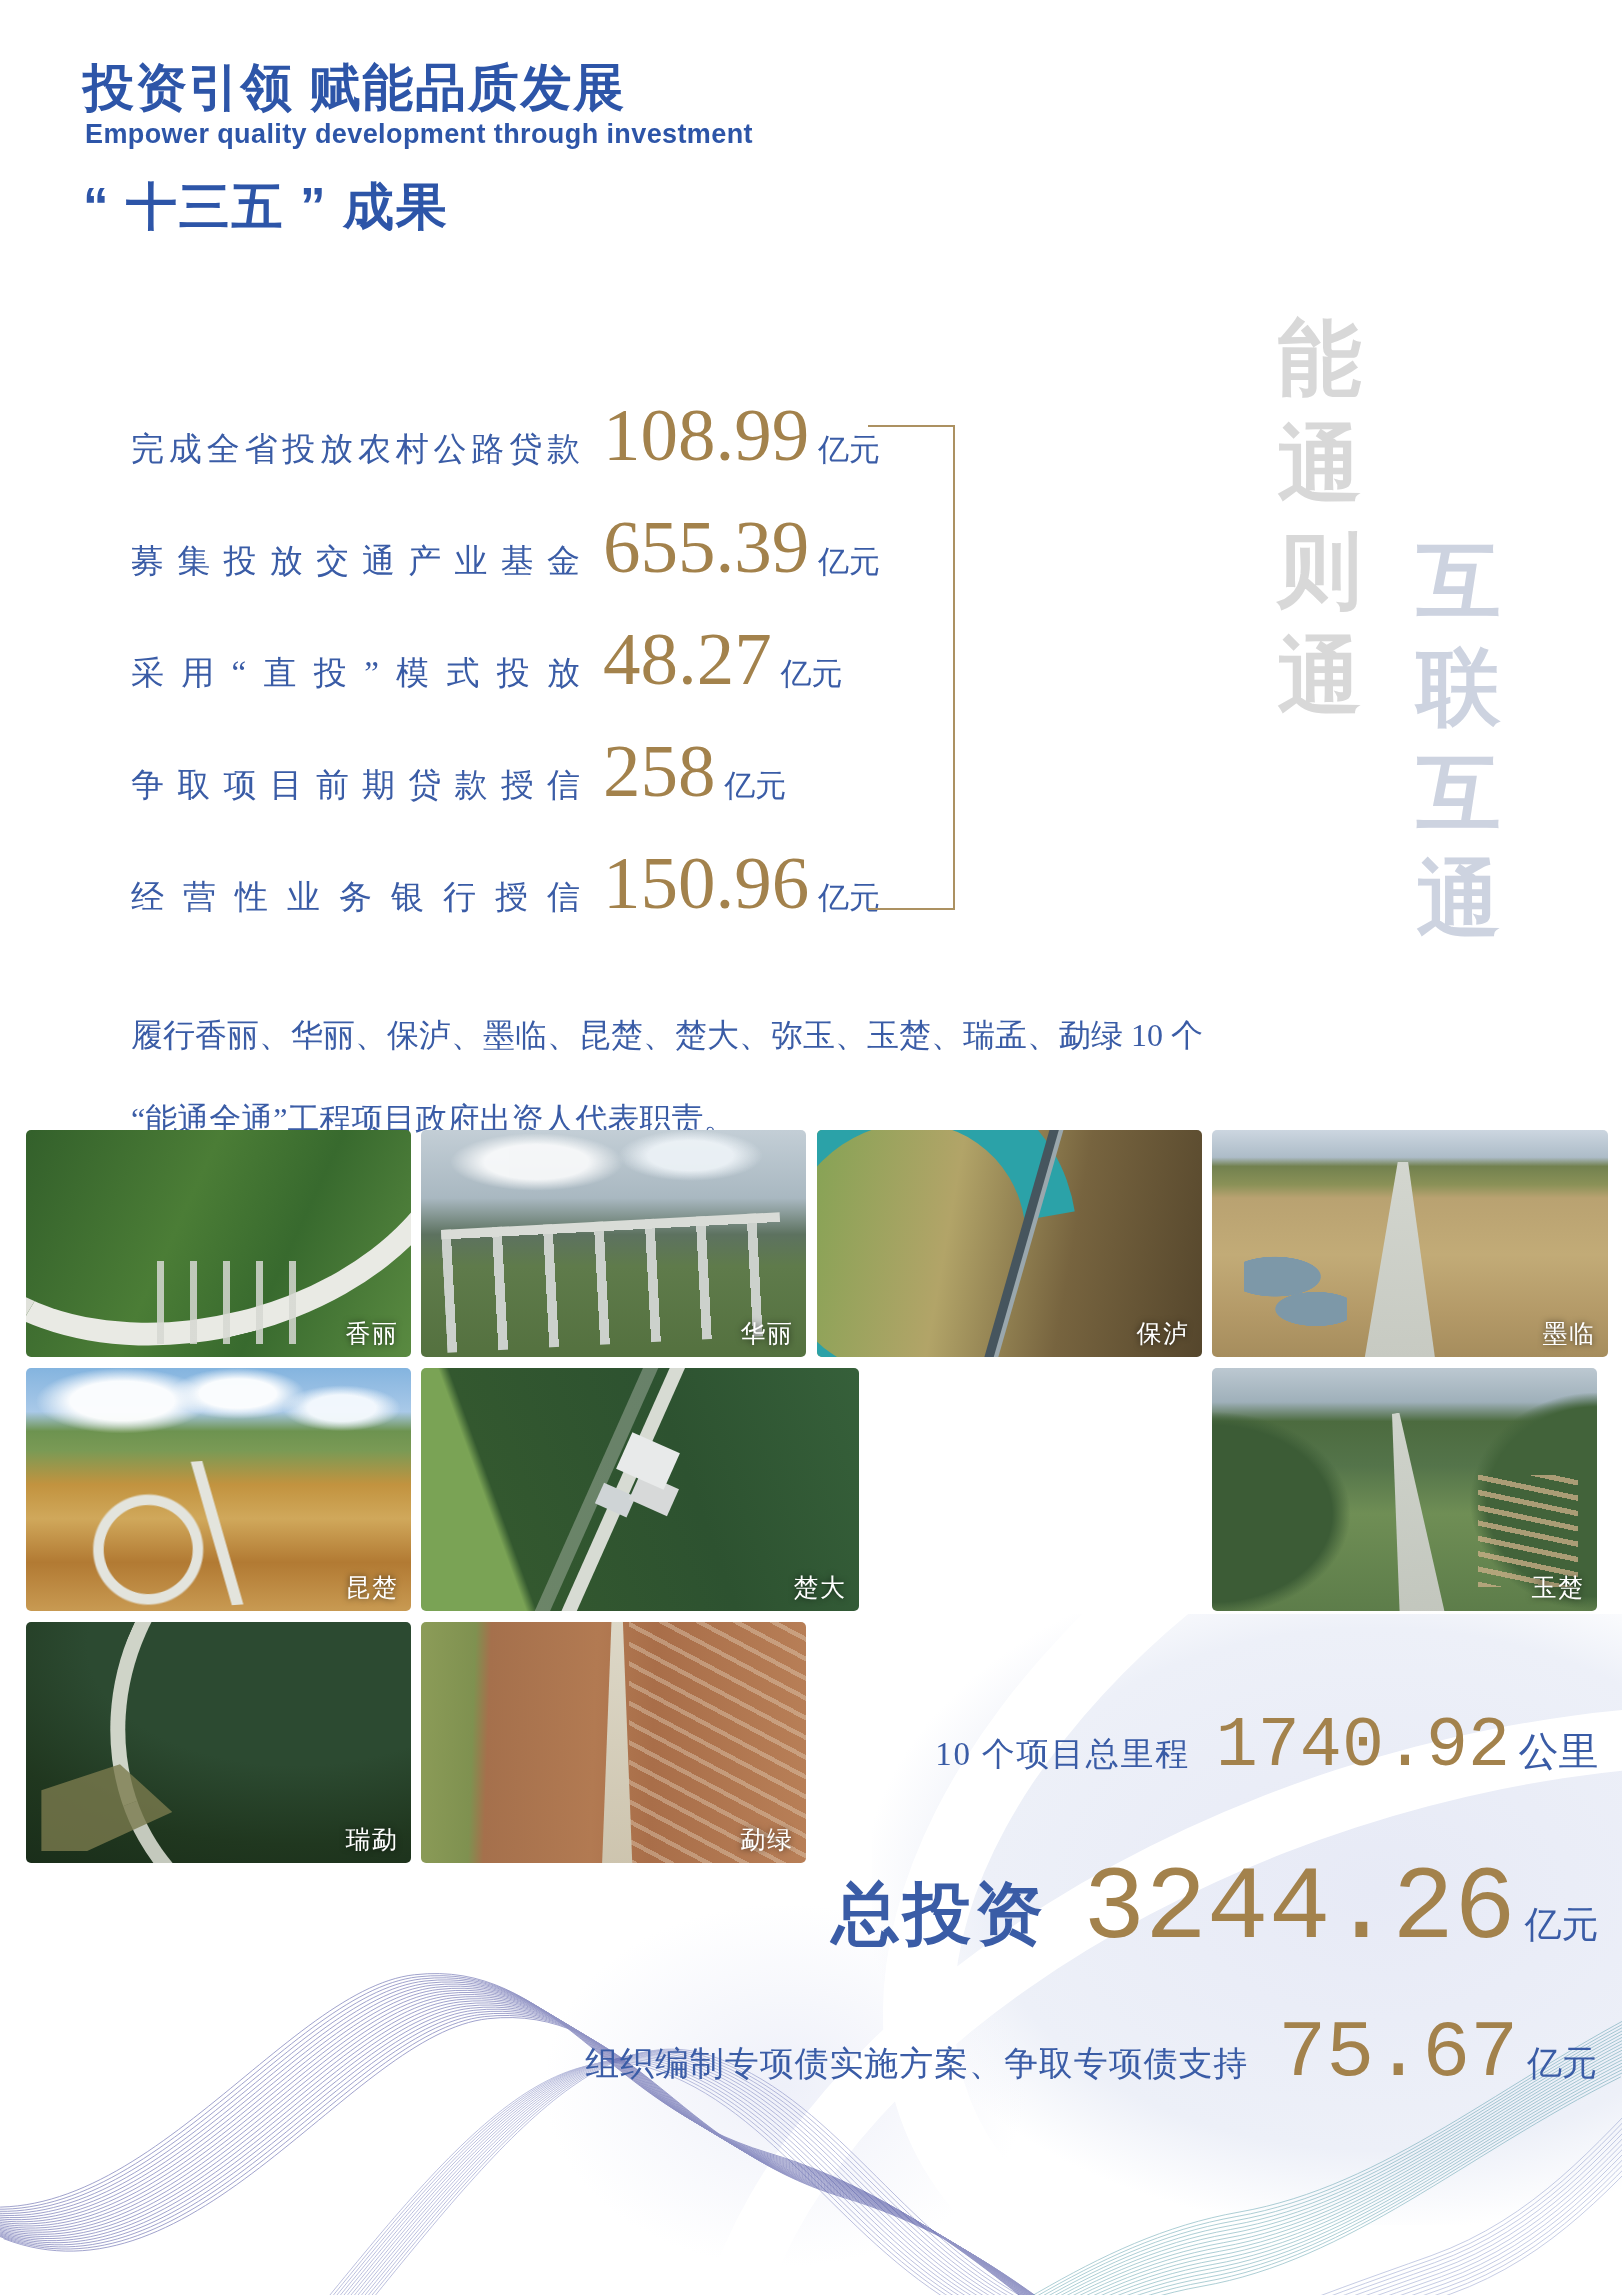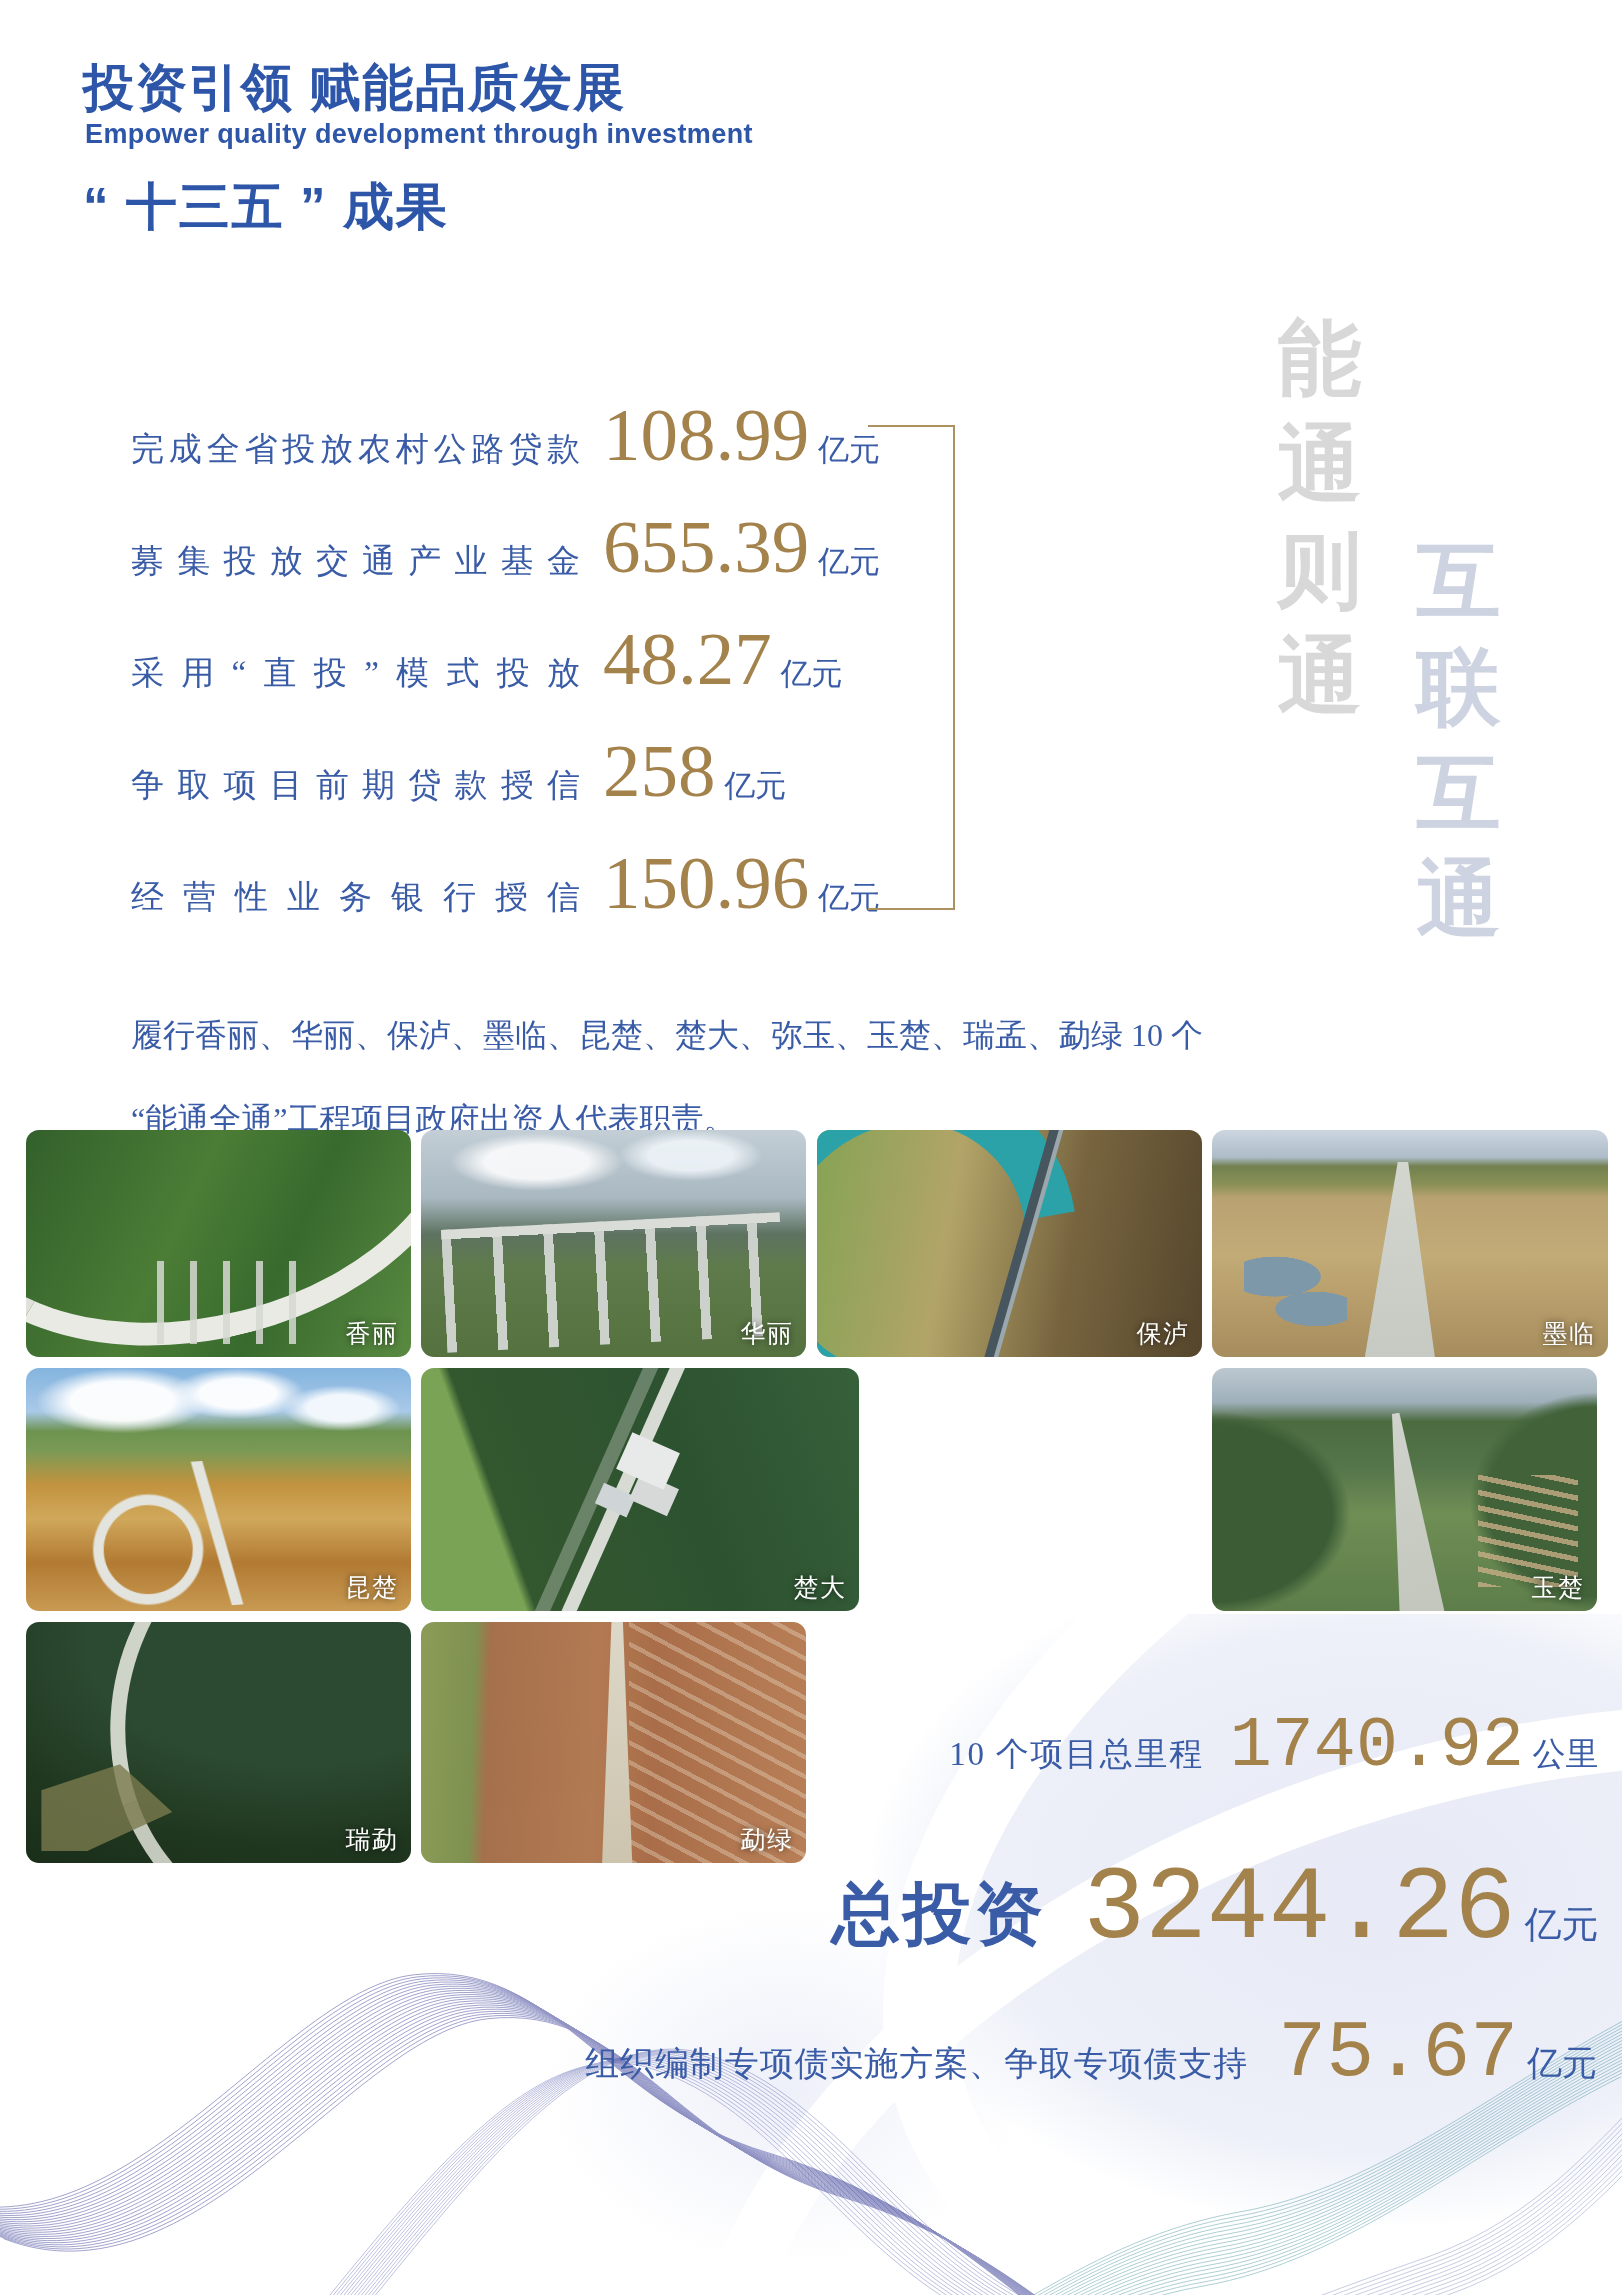--- a/index.html
+++ b/index.html
@@ -25,21 +25,21 @@
   .wm { position:absolute; width:105px; text-align:center; font-weight:900; font-size:84px; line-height:1; }
   .wm div { height:106px; }
   .wm-left  { left:1267px; top:316px; color:#d8d8d8; }
   .wm-right { left:1406px; top:539px; color:#cdd3e0; }
 
   
   .intro { position:absolute; left:131px; top:993px; width:1187px; font-family:"Liberation Serif","DejaVu Serif",serif; font-size:32px; color:#3a5ca6; }
   .intro div { height:84px; line-height:84px; }
 
   
-  .photo { position:absolute; overflow:hidden; border-radius:13px; }
+  .photo { position:absolute; overflow:hidden; border-radius:5px; }
   .photo .f1, .photo .f2 { position:absolute; }
   .photo-label { position:absolute; right:12.2px; bottom:7px; font-family:"Liberation Serif","DejaVu Serif",serif;
                  font-size:25px; color:#ffffff; text-shadow:0 0 6.1px rgba(0,0,0,.65); letter-spacing:1.7px; }
 
   .p1 { background:linear-gradient(115deg,#33602b 0%,#4b7d36 40%,#386a2e 65%,#5a8a41 100%); }
   .p1 .f1 { left:-105px; top:-166px; width:558px; height:375px; border:23px solid transparent;
             border-bottom-color:#e9eae4; border-left-color:#dfe1da; border-radius:50%; transform:rotate(-14deg); }
   .p1 .f2 { left:131px; top:131px; width:148px; height:83px;
             background:repeating-linear-gradient(90deg,#d6d8d2 0 7px,transparent 7px 33px); opacity:.85; }
 
@@ -107,21 +107,21 @@
              background:linear-gradient(180deg,#ddd8c8,#cdc4ae); clip-path:polygon(28% 0,60% 0,88% 100%,0 100%); }
 
   
   .sumrow { position:absolute; display:flex; align-items:baseline; }
   .sum-label { font-family:"Liberation Serif","DejaVu Serif",serif; color:#3a5ca6; }
   .sum-value { font-family:Liberation Mono, monospace; color:#a3824c; line-height:1; }
   .sum-unit  { font-family:"Liberation Serif","DejaVu Serif",serif; color:#3a5ca6; }
   .sum-mileage { right:24.4px; top:1712px; }
   .sum-mileage .sum-label { font-size:33px; letter-spacing:1.7px; }
   .sum-mileage .sum-value { font-size:70px; margin:0 8.7px 0 26px; }
-  .sum-mileage .sum-unit  { font-size:33px;text-align:right; }
+  .sum-mileage .sum-unit  { font-size:40px;text-align:right; }
   .sum-invest { right:24.4px; top:1851px; }
   .sum-invest .sum-label { font-size:68px; font-weight:700; letter-spacing:3.5px;margin-top:18px; }
   .sum-invest .sum-value { font-size:103px; margin:0 8.7px 0 37px; }
   .sum-invest .sum-unit  { font-size:37px; }
   .sum-bond { right:26px; top:2014px; }
   .sum-bond .sum-label { font-size:34px; letter-spacing:0.9px; }
   .sum-bond .sum-value { font-size:80px; margin:0 8.7px 0 30px; }
   .sum-bond .sum-unit  { font-size:35px; }
 
   

